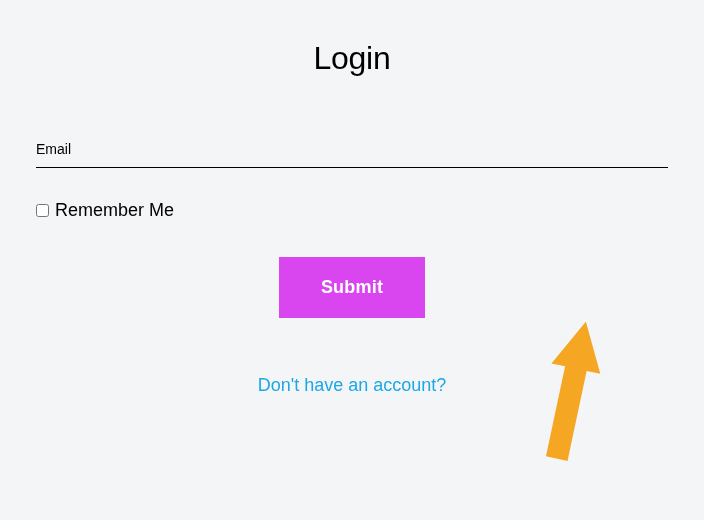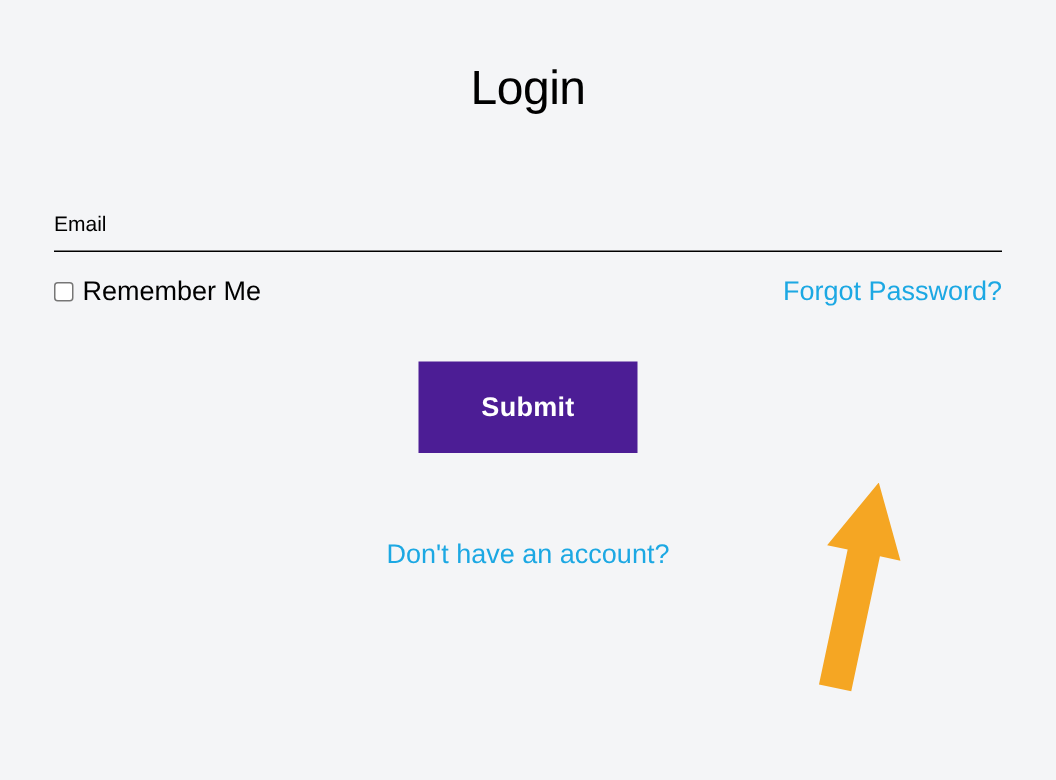--- a/index.html
+++ b/index.html
@@ -43,21 +43,21 @@
       color: #000;
     }
     .input-field::placeholder {
       color: #000;
       opacity: 1;
     }
     .row {
       display: flex;
       justify-content: space-between;
       align-items: center;
-      margin-top: 16px;
+      margin-top: 32px;
     }
     .remember {
       display: flex;
       align-items: center;
       gap: 6px;
       font-size: 18px;
       color: #000;
     }
     .remember input[type="checkbox"] {
       width: 13px;
@@ -67,21 +67,21 @@
       color: #1ca8e3;
       font-size: 18px;
       text-decoration: none;
       cursor: pointer;
     }
     .submit-wrap {
       text-align: center;
       margin-top: 36px;
     }
     .submit-button {
-      background: #4c1d95;
+      background: #d946ef;
       color: #fff;
       border: none;
       font-size: 18px;
       font-weight: 600;
       padding: 20px 42px;
       cursor: pointer;
       letter-spacing: 0.2px;
     }
     .signup-wrap {
       text-align: center;
@@ -110,21 +110,20 @@
   <div class="field-group">
     <input type="text" class="input-field" placeholder="Email" style="">
   </div>
 
 
   <div class="row">
     <label class="remember">
       <input type="checkbox" style="">
       <span>Remember Me</span>
     </label>
-    <a class="forgot-link">Forgot Password?</a>
   </div>
 
   <div class="submit-wrap">
     <button class="submit-button">Submit</button>
   </div>
 
   <div class="signup-wrap">
     <a class="signup-link">Don't have an account?</a>
   </div>
 

